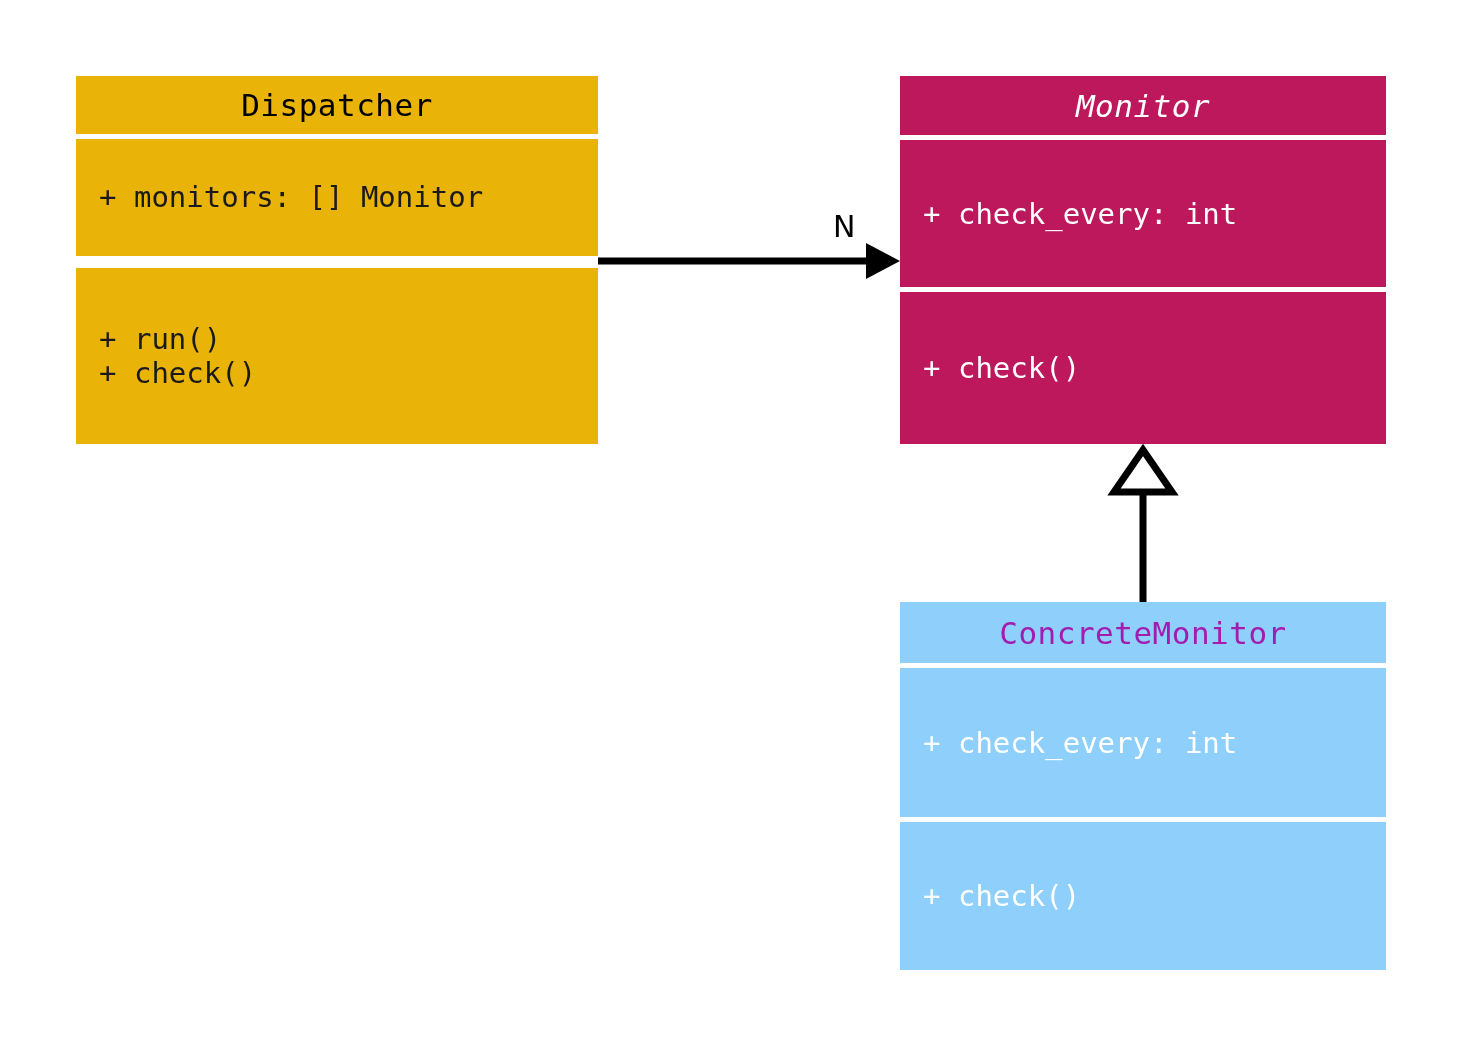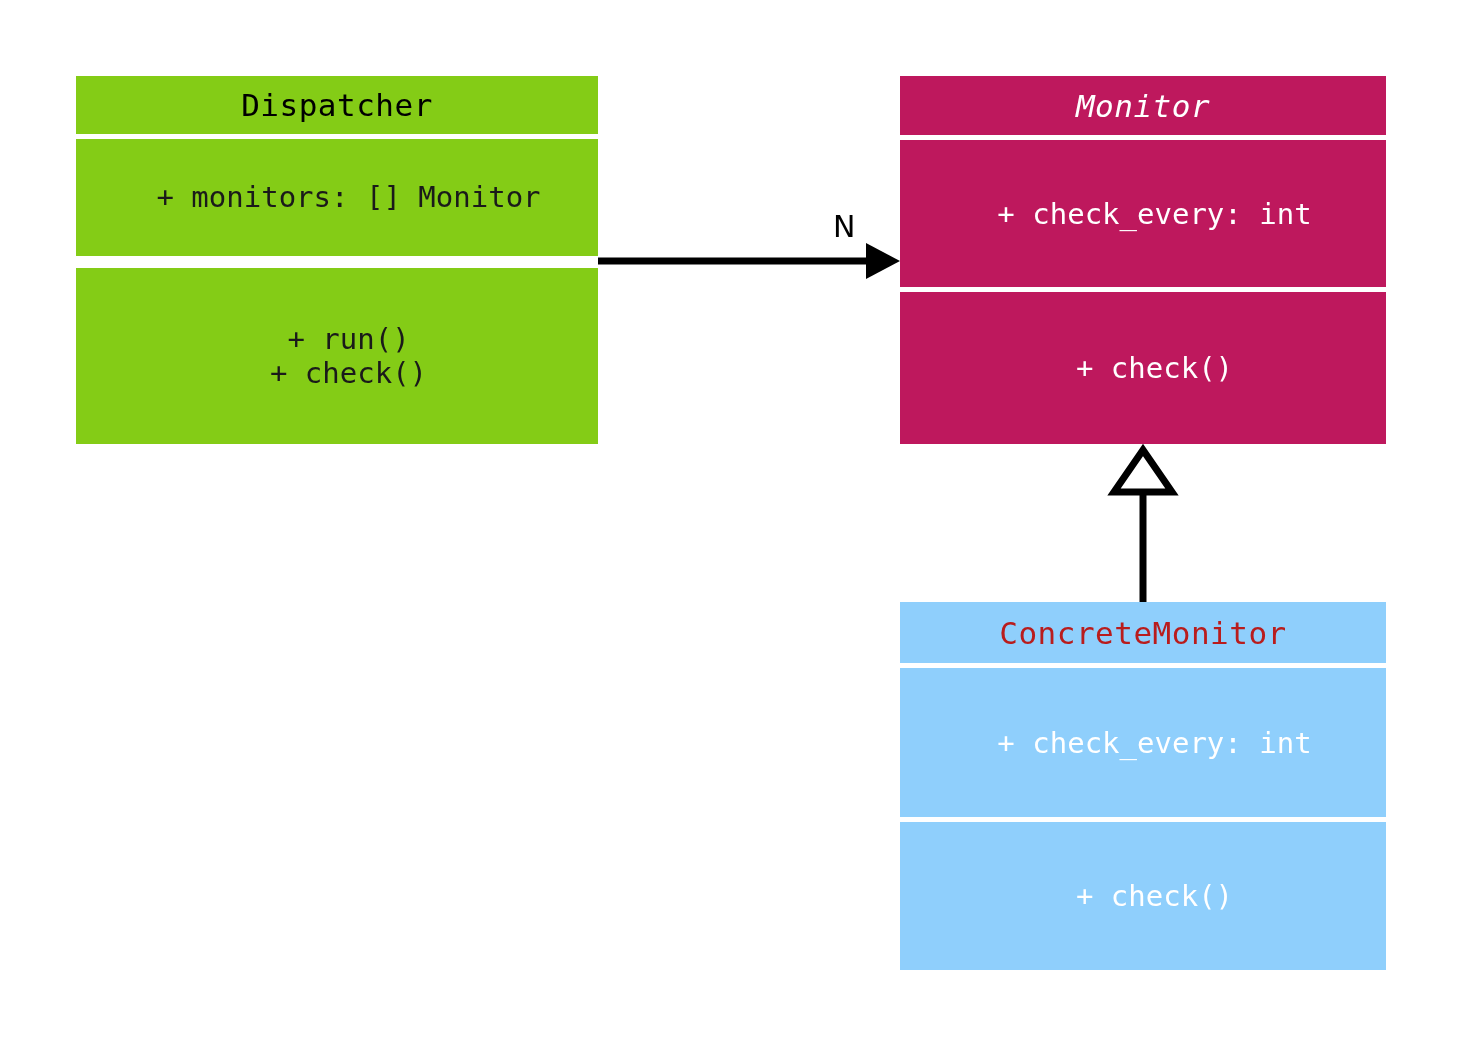--- a/index.html
+++ b/index.html
@@ -47,37 +47,36 @@
 
   .uml-title.is-abstract {
     font-style: italic;
   }
 
   .uml-members {
     padding-left: 23px;
     display: flex;
     flex-direction: column;
     justify-content: center;
-    text-align: center;
   }
 
   .uml-member {
     font-size: 29px;
     line-height: 34px;
     white-space: pre;
   }
 
   
   #class-dispatcher {
     left: 76px;
     top: 76px;
     width: 522px;
     height: 368px;
   }
-  #class-dispatcher .uml-compartment { background: #84cc16; }
+  #class-dispatcher .uml-compartment { background: #eab308; }
   #class-dispatcher .uml-title { color: #000000; height: 59px; }
   #class-dispatcher .cmp-attributes { height: 119px; margin-top: 5px; }
   #class-dispatcher .cmp-methods { height: 180px; margin-top: 12px; }
   #class-dispatcher .uml-member { color: #1a1a1a; }
 
   
   #class-monitor {
     left: 900px;
     top: 76px;
     width: 486px;
@@ -90,21 +89,21 @@
   #class-monitor .uml-member { color: #ffffff; }
 
   
   #class-concretemonitor {
     left: 900px;
     top: 602px;
     width: 486px;
     height: 368px;
   }
   #class-concretemonitor .uml-compartment { background: #8fcffc; }
-  #class-concretemonitor .uml-title { color: #b91c1c; height: 63px; }
+  #class-concretemonitor .uml-title { color: #a21caf; height: 63px; }
   #class-concretemonitor .cmp-attributes { height: 152px; margin-top: 5px; }
   #class-concretemonitor .cmp-methods { height: 152px; margin-top: 5px; }
   #class-concretemonitor .uml-member { color: #ffffff; }
 
   
   .uml-edge-layer {
     position: absolute;
     left: 0;
     top: 0;
     width: 1463px;

